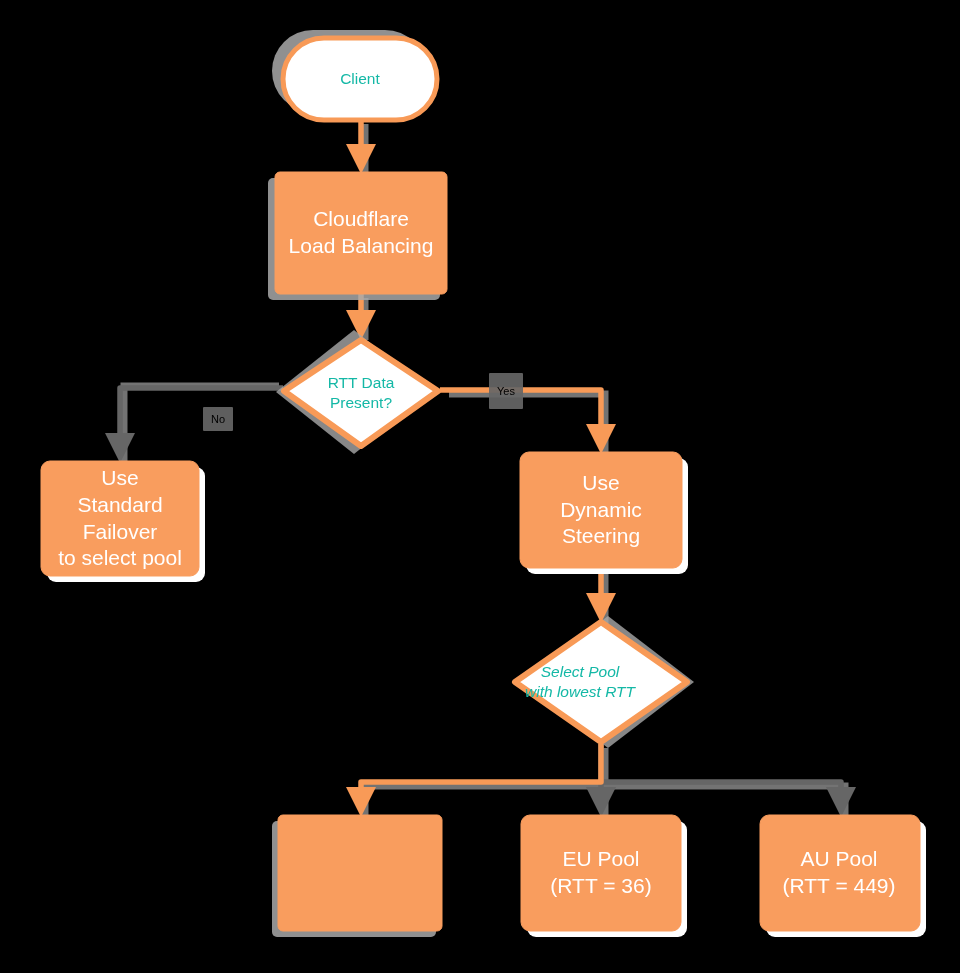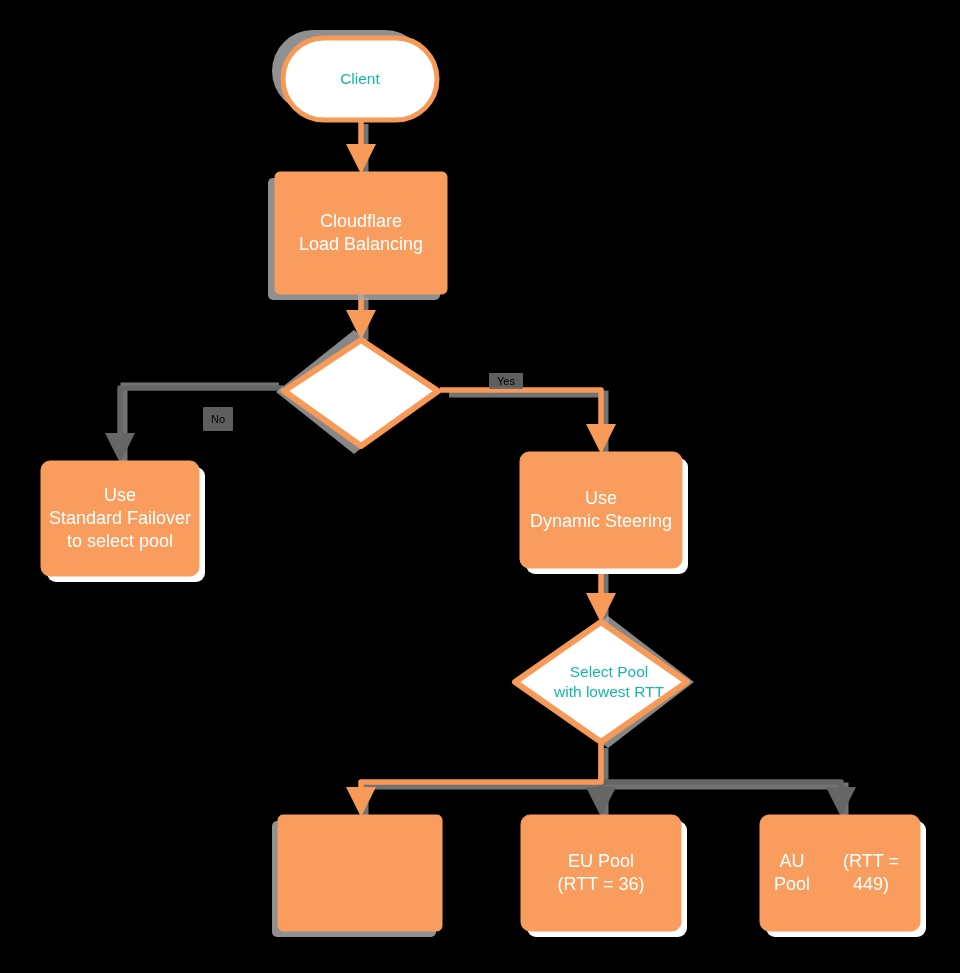--- a/index.html
+++ b/index.html
@@ -31,21 +31,21 @@
     line-height: 1.28;
     pointer-events: none;
     white-space: pre-line;
   }
   .label-dark {
     color: #14b8a6;
     font-size: 15.5px;
   }
   .label-light {
     color: #ffffff;
-    font-size: 18px;
+    font-size: 21px;
   }
   .edge-label {
     position: absolute;
     display: flex;
     align-items: center;
     justify-content: center;
     color: #000000;
     background: rgba(102,102,102,0.92);
     font-size: 11px;
     border-radius: 1px;
@@ -134,39 +134,41 @@
     <rect x="521" y="815" width="160" height="116" rx="9" ry="9" fill="#f99d5e" stroke="#f99d5e" stroke-width="1"></rect>
 
     <rect x="760" y="815" width="160" height="116" rx="9" ry="9" fill="#f99d5e" stroke="#f99d5e" stroke-width="1"></rect>
   </svg>
 
   <div class="node-label label-dark" style="left:283px; top:38px; width:154px; height:82px;">Client</div>
 
   <div class="node-label label-light" style="left:275px; top:172px; width:172px; height:122px;">Cloudflare
 Load Balancing</div>
 
+  <div class="node-label label-dark" style="left:284px; top:340px; width:154px; height:106px;">RTT Data
+Present?</div>
 
   <div class="node-label label-light" style="left:41px; top:461px; width:158px; height:115px;">Use
 Standard Failover
 to select pool</div>
 
   <div class="node-label label-light" style="left:520px; top:452px; width:162px; height:116px;">Use
 Dynamic Steering</div>
 
-  <div class="node-label label-dark" style="left:523px; top:622px; width:172px; height:120px;">Select Pool
+  <div class="node-label label-dark" style="left:494px; top:622px; width:172px; height:120px;font-style:italic;">Select Pool
 with lowest RTT</div>
 
 
   <div class="node-label label-light" style="left:521px; top:815px; width:160px; height:116px; flex-direction:column;">
     <span>EU Pool</span>
     <span class="pool-line2"><span>(</span><span>RTT = 36)</span></span>
   </div>
 
-  <div class="node-label label-light" style="left:760px; top:815px; width:158px; height:116px; flex-direction:row;">
+  <div class="node-label label-light" style="left:760px; top:815px; width:158px; height:116px; flex-direction:column;">
     <span>AU Pool</span>
     <span class="pool-line2"><span>(</span><span>RTT = 449)</span></span>
   </div>
 
   <div class="edge-label" style="left:203px; top:372px; width:30px; height:24px;margin-top:35px;">No</div>
 
-  <div class="edge-label" style="left:489px; top:373px; width:34px; height:16px;">Yes</div>
+  <div class="edge-label" style="left:489px; top:373px; width:34px; height:36px;">Yes</div>
 
 </div>
 
 </body></html>

